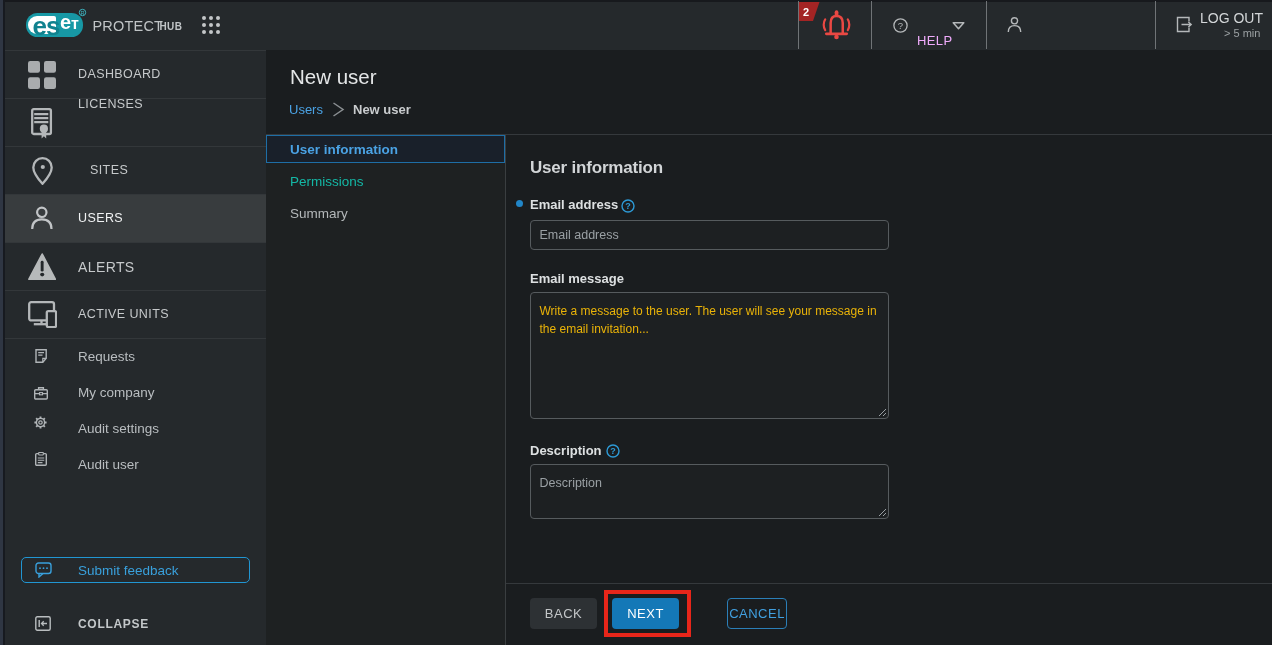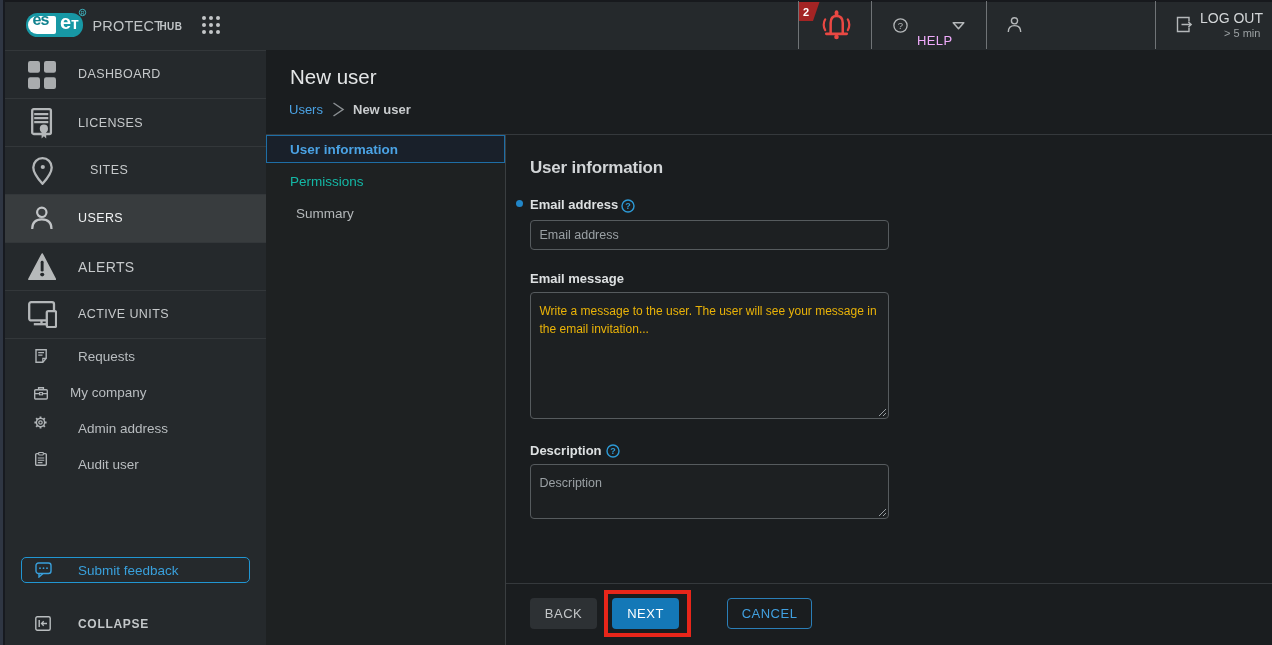--- a/index.html
+++ b/index.html
@@ -7,21 +7,21 @@
 body{position:relative}
 .abs{position:absolute}
 </style>
 </head>
 <body>
 
 <div class="abs" style="left:0;top:0;width:1272px;height:50px;background:#25292c;border-top:2px solid #17191d;"></div>
 
 <div class="abs" style="left:26px;top:13px;width:57px;height:23.5px;background:#1798a5;border-radius:11.5px;"></div>
 <div class="abs" style="left:28.3px;top:15.5px;width:28px;height:18.5px;background:#ffffff;border-radius:9px 2px 2px 9px;"></div>
-<div class="abs" style="left:32.5px;top:11px;color:#10828f;font-size:16px;font-weight:bold;letter-spacing:-1px;">es</div>
+<div class="abs" style="left:32.5px;top:11px;color:#10828f;font-size:26px;font-weight:bold;letter-spacing:-1px;">es</div>
 <div class="abs" style="left:60px;top:11px;color:#ffffff;font-size:20px;font-weight:bold;">e</div>
 <div class="abs" style="left:71px;top:14.5px;color:#ffffff;font-size:16px;font-weight:bold;">т</div>
 <svg class="abs" style="left:78px;top:8px;" width="9" height="9" viewBox="0 0 9 9">
   <circle cx="4.5" cy="4.5" r="3.2" fill="none" stroke="#3db3bf" stroke-width="1"></circle>
   <text x="4.5" y="6.6" fill="#3db3bf" font-size="5.5" text-anchor="middle">R</text>
 </svg>
 <div class="abs" style="left:92.5px;top:17.5px;color:#c0c4c6;font-size:14.5px;letter-spacing:0.2px;">PROTECT</div>
 <div class="abs" style="left:159.5px;top:21px;color:#c0c4c6;font-size:10px;font-weight:bold;letter-spacing:0.4px;">HUB</div>
 
 <svg class="abs" style="left:199px;top:13px;" width="24" height="24" viewBox="0 0 24 24">
@@ -88,21 +88,21 @@
 <div class="abs" style="left:0;top:98px;width:266px;height:1px;background:#33373a;"></div>
 <div class="abs" style="left:0;top:146px;width:266px;height:1px;background:#33373a;"></div>
 <div class="abs" style="left:0;top:194px;width:266px;height:1px;background:#33373a;"></div>
 <div class="abs" style="left:0;top:242px;width:266px;height:1px;background:#33373a;"></div>
 <div class="abs" style="left:0;top:290px;width:266px;height:1px;background:#33373a;"></div>
 <div class="abs" style="left:0;top:338px;width:266px;height:1px;background:#33373a;"></div>
 
 <div class="abs" style="left:0;top:195px;width:266px;height:47px;background:#383c3e;"></div>
 
 <div class="abs" style="left:78px;top:66.5px;color:#c6c9cb;font-size:12.5px;letter-spacing:0.4px;">DASHBOARD</div>
-<div class="abs" style="left:78px;top:116px;color:#c6c9cb;font-size:12.5px;letter-spacing:0.4px;">LICENSES</div>
+<div class="abs" style="left:78px;top:97px;color:#c6c9cb;font-size:12.5px;letter-spacing:0.4px;">LICENSES</div>
 <div class="abs" style="left:78px;top:162.5px;color:#c6c9cb;font-size:12.5px;letter-spacing:0.4px;margin-left:12px;">SITES</div>
 <div class="abs" style="left:78px;top:210.5px;color:#f0f2f3;font-size:12.5px;letter-spacing:0.4px;">USERS</div>
 <div class="abs" style="left:78px;top:258.5px;color:#c6c9cb;font-size:14px;letter-spacing:0.4px;">ALERTS</div>
 <div class="abs" style="left:78px;top:306.5px;color:#c6c9cb;font-size:12.5px;letter-spacing:0.4px;">ACTIVE UNITS</div>
 
 <svg class="abs" style="left:28px;top:61px;" width="28" height="28" viewBox="0 0 28 28">
   <g fill="#a9acae">
     <rect x="0" y="0" width="12" height="11.7" rx="2.2"></rect>
       <rect x="16" y="0" width="12" height="11.7" rx="2.2"></rect>
     <rect x="0" y="16.3" width="12" height="11.7" rx="2.2"></rect>
@@ -134,22 +134,22 @@
 </svg>
 
 <svg class="abs" style="left:28px;top:301px;" width="29" height="27" viewBox="0 0 29 27">
   <rect x="1.2" y="1.2" width="24.8" height="18.2" rx="2" fill="none" stroke="#b4b7b9" stroke-width="2.3"></rect>
   <path d="M13.5,19.4 V22" stroke="#b4b7b9" stroke-width="2.3"></path>
   <path d="M5.8,23.2 H19" stroke="#b4b7b9" stroke-width="2.3"></path>
   <rect x="18.8" y="10.1" width="9.3" height="16" rx="1.5" fill="#25292c" stroke="#b4b7b9" stroke-width="2.3"></rect>
 </svg>
 
 <div class="abs" style="left:78px;top:348.5px;color:#b9bdc0;font-size:13.5px;">Requests</div>
-<div class="abs" style="left:70px;top:384.5px;color:#b9bdc0;font-size:13.5px;text-align:right;">My company</div>
-<div class="abs" style="left:78px;top:420.5px;color:#b9bdc0;font-size:13.5px;">Admin address</div>
+<div class="abs" style="left:78px;top:384.5px;color:#b9bdc0;font-size:13.5px;text-align:right;">My company</div>
+<div class="abs" style="left:78px;top:420.5px;color:#b9bdc0;font-size:13.5px;">Audit settings</div>
 <div class="abs" style="left:78px;top:456.5px;color:#b9bdc0;font-size:13.5px;">Audit user</div>
 
 <svg class="abs" style="left:34.5px;top:349px;" width="12" height="14" viewBox="0 0 12 14">
   <path d="M1,0.7 H11.2 V9.3 L7.8,13.2 H1 Z" fill="none" stroke="#b0b4b7" stroke-width="1.4"></path>
   <path d="M3.2,3.6 H9 M3.2,6.2 H7.5" stroke="#b0b4b7" stroke-width="1.2"></path>
   <path d="M7.8,13.2 V9.3 H11.2" fill="none" stroke="#b0b4b7" stroke-width="1.2"></path>
 </svg>
 
 <svg class="abs" style="left:33.5px;top:386.5px;" width="14" height="13" viewBox="0 0 14 13">
   <rect x="0.7" y="2.7" width="12.6" height="9.3" rx="1" fill="none" stroke="#b0b4b7" stroke-width="1.4"></rect>
@@ -199,21 +199,21 @@
 <div class="abs" style="left:353px;top:102px;color:#c9ccce;font-size:13px;font-weight:bold;">New user</div>
 
 <div class="abs" style="left:266px;top:134px;width:1006px;height:1px;background:#35393c;"></div>
 
 <div class="abs" style="left:266px;top:135px;width:240px;height:510px;background:#1e2122;"></div>
 <div class="abs" style="left:505px;top:135px;width:1px;height:510px;background:#3a3e40;"></div>
 
 <div class="abs" style="left:266px;top:135px;width:239px;height:28px;background:#19202a;border:1px solid #1e6ea6;"></div>
 <div class="abs" style="left:290px;top:142px;color:#4aa2e4;font-size:13.5px;font-weight:bold;">User information</div>
 <div class="abs" style="left:290px;top:174px;color:#14b8a6;font-size:13.5px;">Permissions</div>
-<div class="abs" style="left:290px;top:206px;color:#b4b8ba;font-size:13.5px;margin-left:6px;">Summary</div>
+<div class="abs" style="left:290px;top:206px;color:#b4b8ba;font-size:13.5px;">Summary</div>
 
 <div class="abs" style="left:530px;top:158px;color:#d2d5d7;font-size:17px;font-weight:bold;letter-spacing:-0.2px;">User information</div>
 
 <div class="abs" style="left:516px;top:200px;width:7px;height:7px;border-radius:50%;background:#2186c8;"></div>
 <div class="abs" style="left:530px;top:197px;color:#dde0e1;font-size:13px;font-weight:bold;">Email address</div>
 <svg class="abs" style="left:621px;top:199px;" width="14" height="14" viewBox="0 0 14 14">
   <circle cx="7" cy="7" r="6" fill="none" stroke="#2d9ad6" stroke-width="1.4"></circle>
   <text x="7" y="10.2" fill="#2d9ad6" font-size="9" font-weight="bold" text-anchor="middle">?</text>
 </svg>
 
@@ -235,15 +235,15 @@
 <div class="abs" style="left:530px;top:464px;width:359px;height:55px;background:#1d2022;border:1px solid #565b5e;border-radius:4px;"></div>
 <div class="abs" style="left:539.5px;top:476px;color:#9aa0a4;font-size:12.5px;">Description</div>
 <svg class="abs" style="left:878px;top:508px;" width="9" height="9" viewBox="0 0 9 9">
   <path d="M8,1 L1,8 M8,5 L5,8" stroke="#9aa0a4" stroke-width="1"></path>
 </svg>
 
 <div class="abs" style="left:506px;top:583px;width:766px;height:1px;background:#35393c;"></div>
 <div class="abs" style="left:530px;top:598px;width:67px;height:31px;background:#2d3134;border-radius:4px;color:#c3c6c8;font-size:13px;text-align:center;line-height:31px;letter-spacing:0.5px;">BACK</div>
 <div class="abs" style="left:612px;top:598px;width:67px;height:31px;background:#1478b7;border-radius:4px;color:#ffffff;font-size:13px;text-align:center;line-height:31px;letter-spacing:0.5px;">NEXT</div>
 <div class="abs" style="left:604px;top:590px;width:87px;height:47px;border:4.5px solid #e8261a;"></div>
-<div class="abs" style="left:727px;top:598px;width:85px;height:31px;border:1px solid #2b7fb8;border-radius:4px;color:#41a0e0;font-size:13px;text-align:center;line-height:29px;letter-spacing:0.5px;">CANCEL</div>
+<div class="abs" style="left:727px;top:598px;width:60px;height:31px;border:1px solid #2b7fb8;border-radius:4px;color:#41a0e0;font-size:13px;text-align:center;line-height:29px;letter-spacing:0.5px;">CANCEL</div>
 
 <div class="abs" style="left:0;top:0;width:5px;height:645px;background:#2f3643;border-right:2px solid #171a20;"></div>
 
 </body></html>

